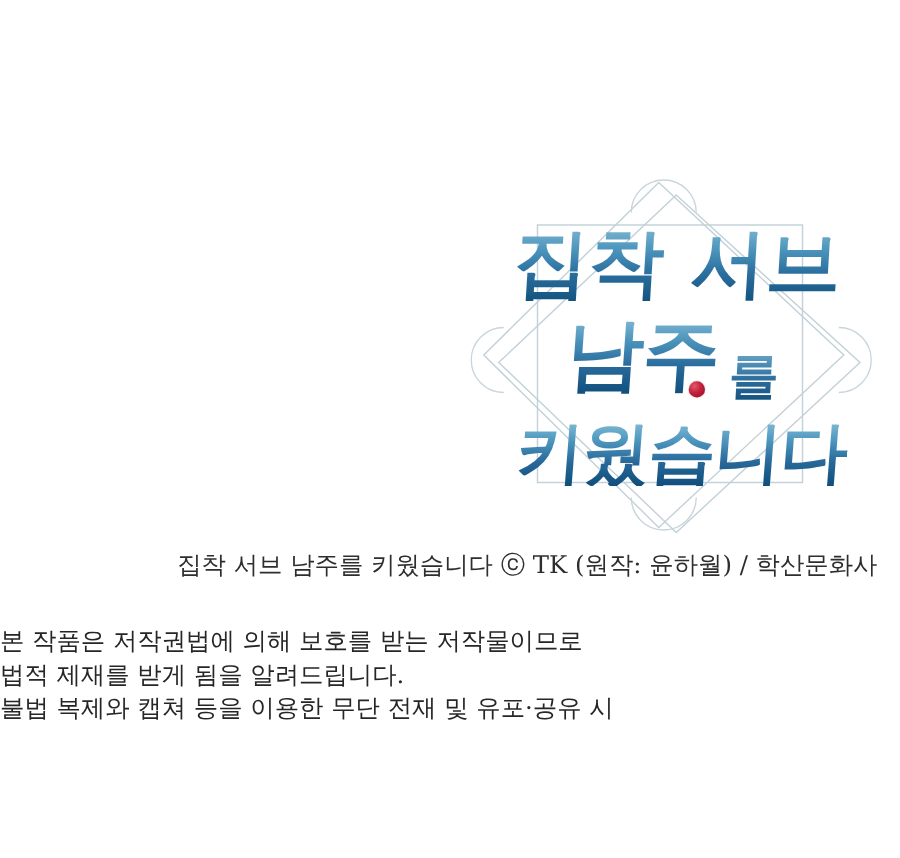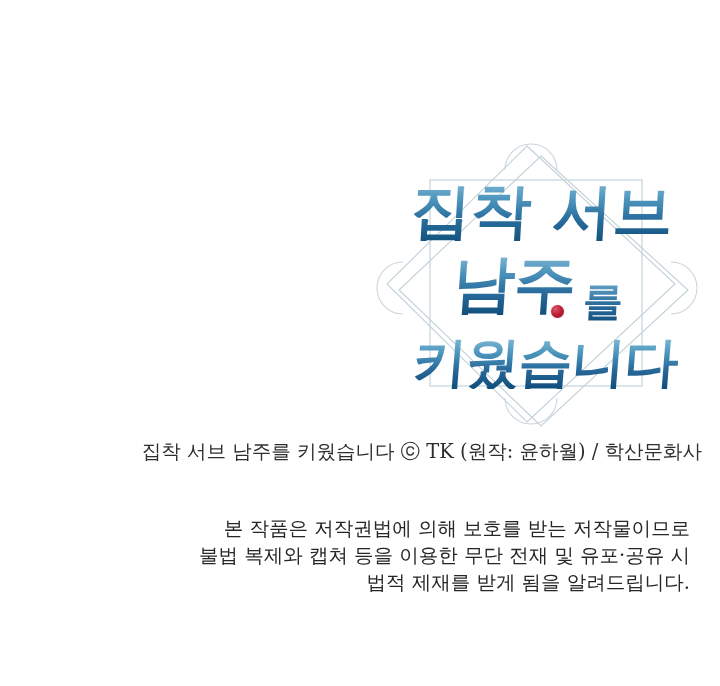--- a/index.html
+++ b/index.html
@@ -149,26 +149,25 @@
     line-height: 30px;
     color: #2e2e2e;
     white-space: nowrap;
   }
 
   #disclaimer {
     position: absolute;
     left: 0;
     top: 62px;
     width: 690px;
-    text-align: right;
+    text-align: left;
     font-family: "DejaVu Serif", "Liberation Serif", serif;
     font-size: 19.5px;
     line-height: 27px;
     color: #262626;
-    margin-top: 16px;
   }
   #disclaimer .d-line {
     display: block;
     white-space: nowrap;
   }
 </style>
 </head>
 <body>
 
 <div id="page">
@@ -207,19 +206,19 @@
     </div>
 
   </div>
 
   <div id="caption-area">
 
     <div id="copyright-line">집착 서브 남주를 키웠습니다 ⓒ TK (원작: 윤하월) / 학산문화사</div>
 
     <div id="disclaimer">
       <span class="d-line">본 작품은 저작권법에 의해 보호를 받는 저작물이므로</span>
+      <span class="d-line">법적 제재를 받게 됨을 알려드립니다.</span>
       <span class="d-line">불법 복제와 캡쳐 등을 이용한 무단 전재 및 유포·공유 시</span>
-      <span class="d-line">법적 제재를 받게 됨을 알려드립니다.</span>
     </div>
 
   </div>
 
 </div>
 
 </body></html>

